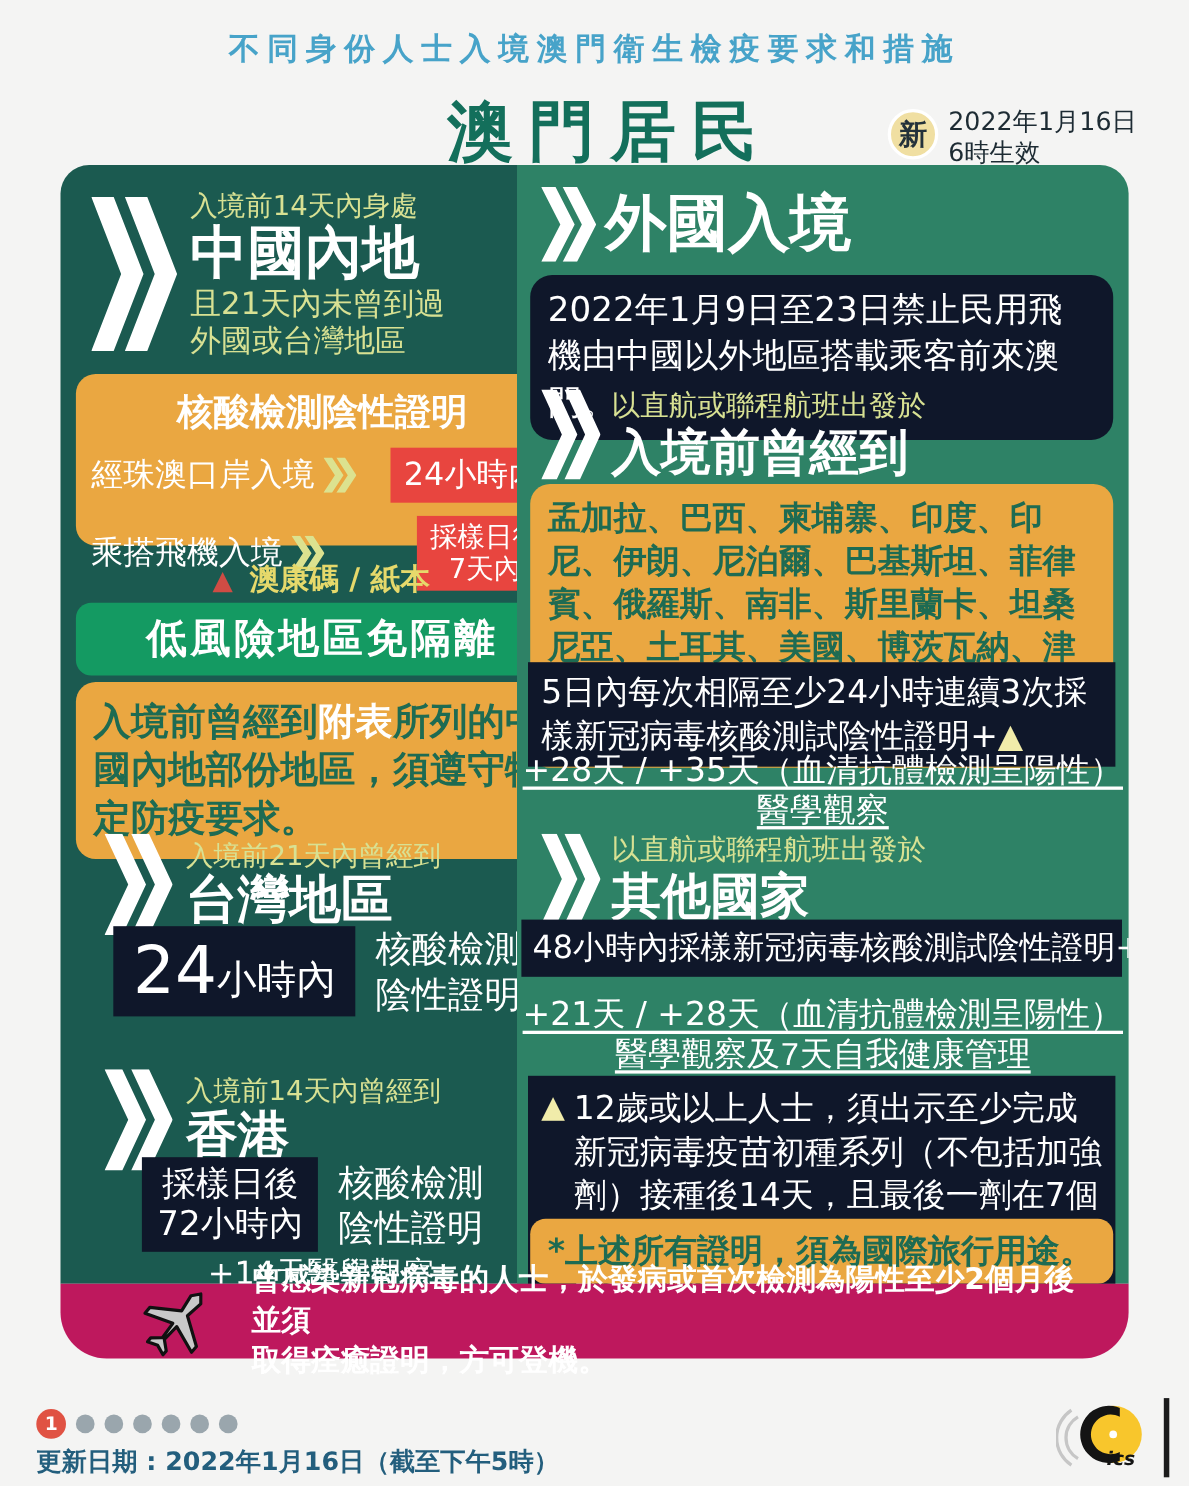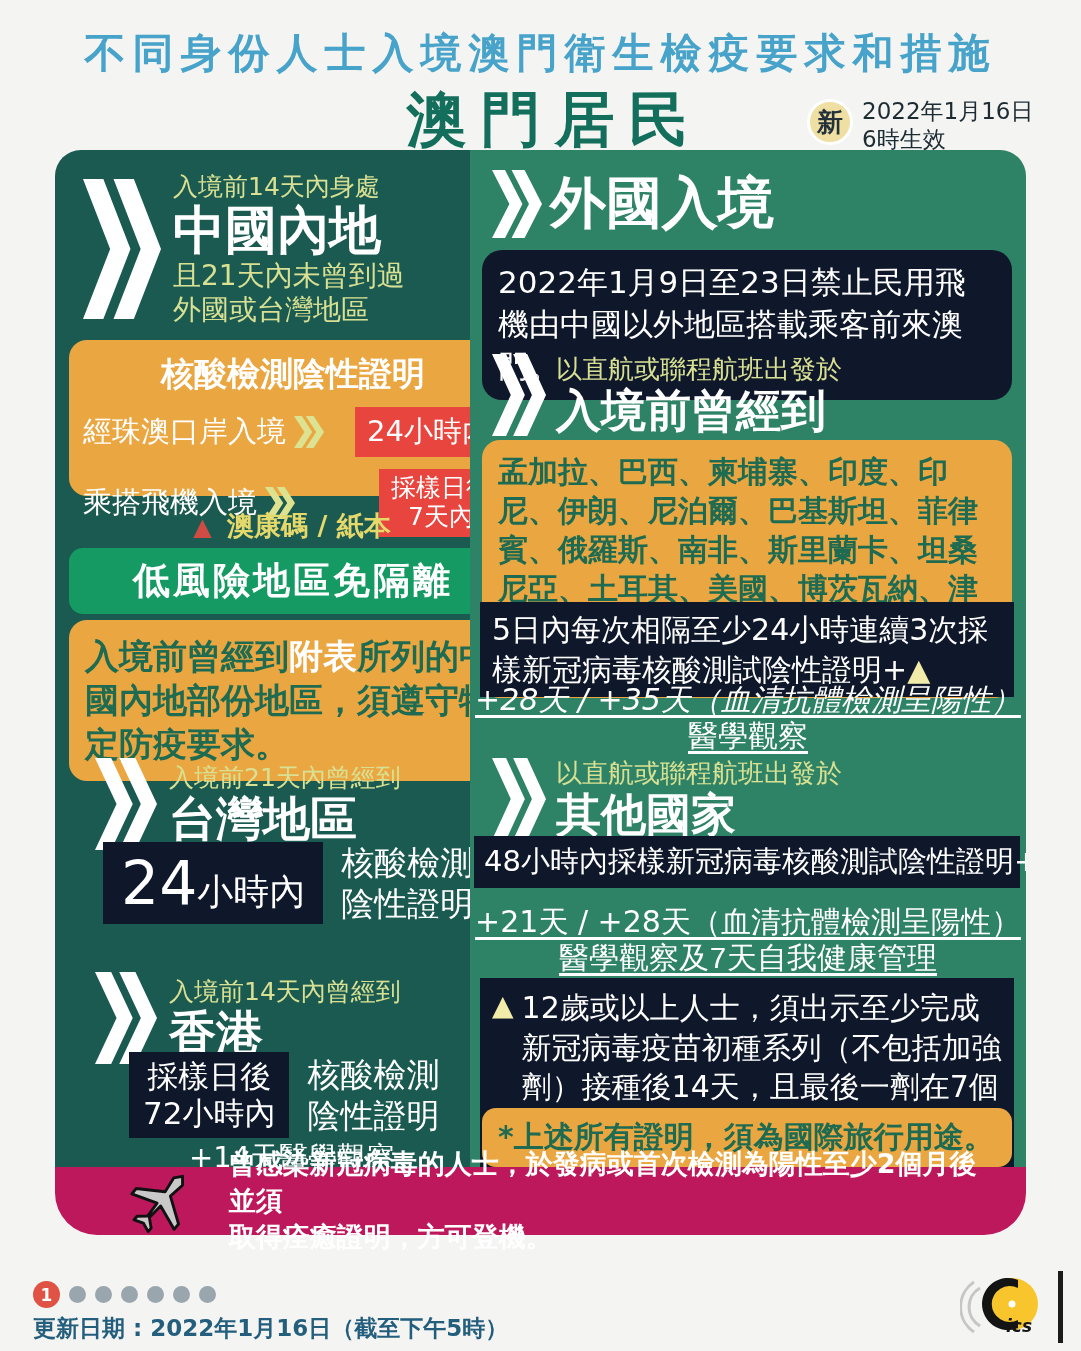--- a/index.html
+++ b/index.html
@@ -1,21 +1,21 @@
 <!DOCTYPE html>
 <html><head>
 <meta charset="utf-8">
 <style>
   * { margin:0; padding:0; box-sizing:border-box; }
   body { background:#e9e9e9; font-family:"DejaVu Sans", sans-serif; }
   .poster { position:relative; width:1081px; height:1351px; background:#f4f4f3; overflow:hidden; margin:0 auto; }
 
   
   .main-title { position:absolute; top:26px; left:0; width:100%; text-align:center;
-    color:#47a3c9; font-size:41px; font-weight:bold; letter-spacing:7px; }
+    color:#47a3c9; font-size:28px; font-weight:bold; letter-spacing:7px; }
   .sub-title { position:absolute; top:80px; left:0; width:100%; text-align:center;
     color:#136f5b; font-size:60px; font-weight:bold; letter-spacing:14px;padding-left:28px; }
   .new-badge-top { position:absolute; top:99px; left:807px; width:46px; height:46px; border-radius:50%;
     background:#f0dfa2; border:3px solid #fff; display:flex; align-items:center; justify-content:center;
     color:#23313a; font-size:26px; font-weight:bold; }
   .effective { position:absolute; top:98px; left:862px; color:#1d2b33; font-size:23px; line-height:1.2; font-weight:500; }
 
   
   .left-col { position:absolute; left:55px; top:150px; width:474px; height:1017px;
     background:#1b5a50; border-top-left-radius:26px; }
@@ -211,21 +211,21 @@
         <span class="big-title" style="font-size:45px; line-height:1.15;">入境前曾經到</span>
       </div>
     </div>
 
     <div class="abs orange-box countries" style="left:12px; right:14px; top:290px;">孟加拉、巴西、柬埔寨、印度、印尼、伊朗、尼泊爾、巴基斯坦、菲律賓、俄羅斯、南非、斯里蘭卡、坦桑尼亞、土耳其、美國、博茨瓦納、津巴布韋、納米比亞、萊索托、斯威士蘭、莫桑比克、馬拉維</div>
 
     <div class="abs red-box red-para" style="left:10px; right:12px; top:452px;">
       <span>5日內每次相隔至少24小時連續3次採樣新冠病毒核酸測試陰性證明+</span><span class="tri-yellow">▲</span>
     </div>
 
-    <div class="abs obs" style="left:0; width:100%; top:530px; font-size:30px;font-style:italic;">+28天 / +35天（血清抗體檢測呈陽性）</div>
+    <div class="abs obs" style="left:0; width:100%; top:530px; font-size:30px;">+28天 / +35天（血清抗體檢測呈陽性）</div>
     <div class="abs obs" style="left:0; width:100%; top:566px; font-size:30px;">醫學觀察</div>
 
     <div class="abs sec-head" style="left:22px; top:608px; gap:10px;">
       <svg class="chev" width="54" height="82" viewBox="0 0 92 100" preserveAspectRatio="none" fill="#ffffff">
           <use href="#chev"></use>
         </svg>
       <div class="txt">
         <span class="pre-label" style="font-size:26px;">以直航或聯程航班出發於</span>
         <span class="big-title" style="font-size:45px; line-height:1.15;">其他國家</span>
       </div>

